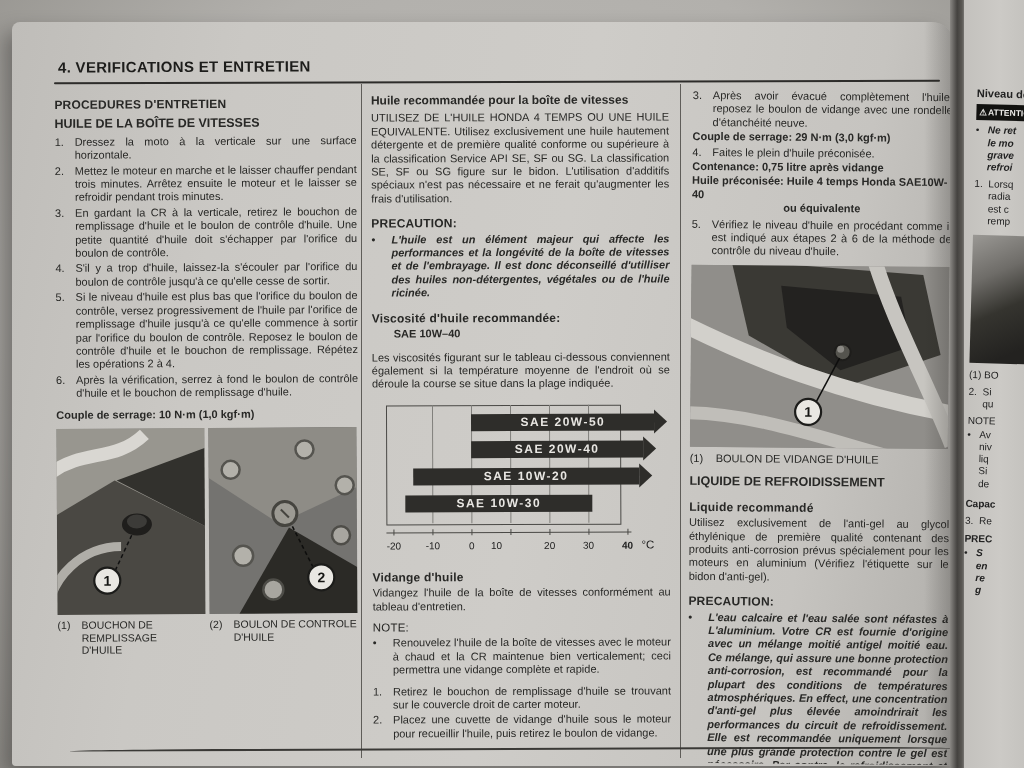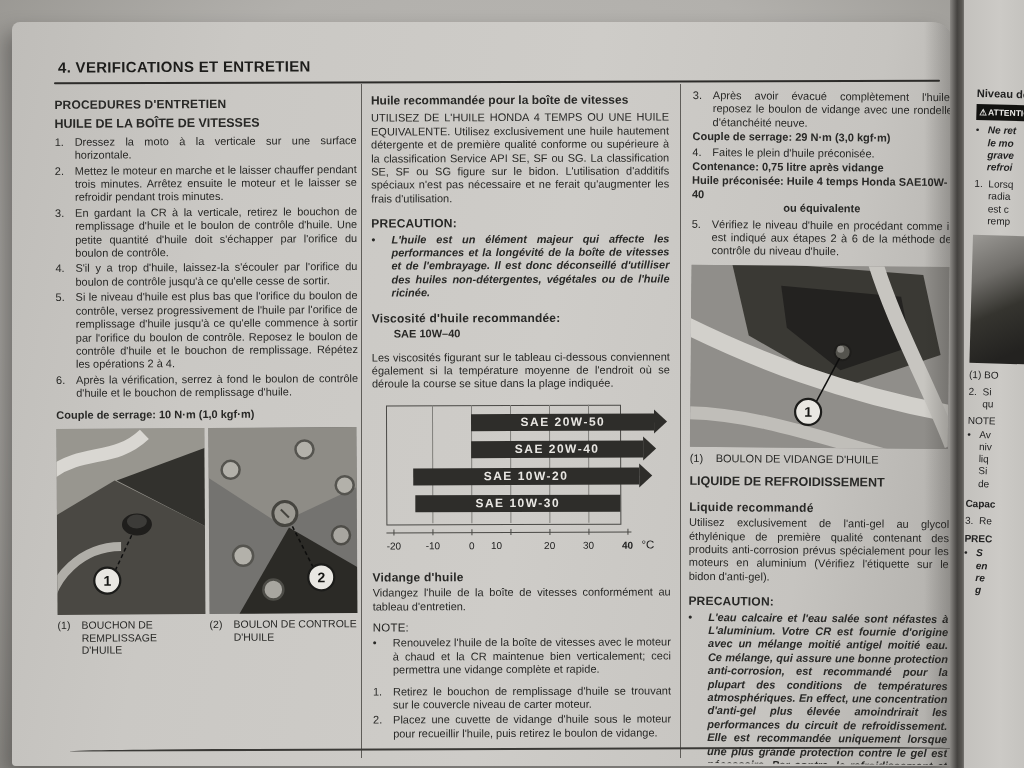--- a/index.html
+++ b/index.html
@@ -209,21 +209,21 @@
             <div class="vc-arrowhead"></div>
           </div>
           <div class="vc-bar" style="left: 97.3333px; width: 171.307px; top: 40px;">
             <span>SAE  20W-40</span>
             <div class="vc-arrowhead"></div>
           </div>
           <div class="vc-bar" style="left: 38.9333px; width: 225.813px; top: 67px;">
             <span>SAE  10W-20</span>
             <div class="vc-arrowhead"></div>
           </div>
-          <div class="vc-bar" style="left: 41px; width: 205px; top: 94px;">
+          <div class="vc-bar" style="left: 31px; width: 187px; top: 94px;">
             <span>SAE  10W-30</span>
           </div>
           <div class="vc-ruler" style="left: 11.68px; width: 245.28px;"></div>
           <div class="vc-tick" style="left: 19.4667px;"></div>
           <div class="vc-ticklabel" style="left: 19.4667px;">-20</div>
           <div class="vc-tick" style="left: 58.4px;"></div>
           <div class="vc-ticklabel" style="left: 58.4px;">-10</div>
           <div class="vc-tick" style="left: 97.3333px;"></div>
           <div class="vc-ticklabel" style="left: 97.3333px;">0</div>
           <div class="vc-tick" style="left: 136.267px;"></div>
@@ -241,21 +241,21 @@
       <div class="para">Vidangez l'huile de la boîte de vitesses conformément au tableau d'entretien.</div>
 
       <div class="h1" style="font-weight:normal;font-size:11.5px;margin-top:8px;">NOTE:</div>
       <div class="note-item">
         <span class="b"></span>
         <span class="t">Renouvelez l'huile de la boîte de vitesses avec le moteur à chaud et la CR maintenue bien verticalement; ceci permettra une vidange complète et rapide.</span>
       </div>
 
       <div class="step" style="margin-top:8px;">
         <span class="n">1.</span>
-        <span class="t">Retirez le bouchon de remplissage d'huile se trouvant sur le couvercle niveau de carter moteur.</span>
+        <span class="t">Retirez le bouchon de remplissage d'huile se trouvant sur le couvercle droit de carter moteur.</span>
       </div>
       <div class="step">
         <span class="n">2.</span>
         <span class="t">Placez une cuvette de vidange d'huile sous le moteur pour recueillir l'huile, puis retirez le boulon de vidange.</span>
       </div>
     </div>
 
     <div class="col col3">
       <div class="step" style="margin-top:6px;">
         <span class="n">3.</span>

